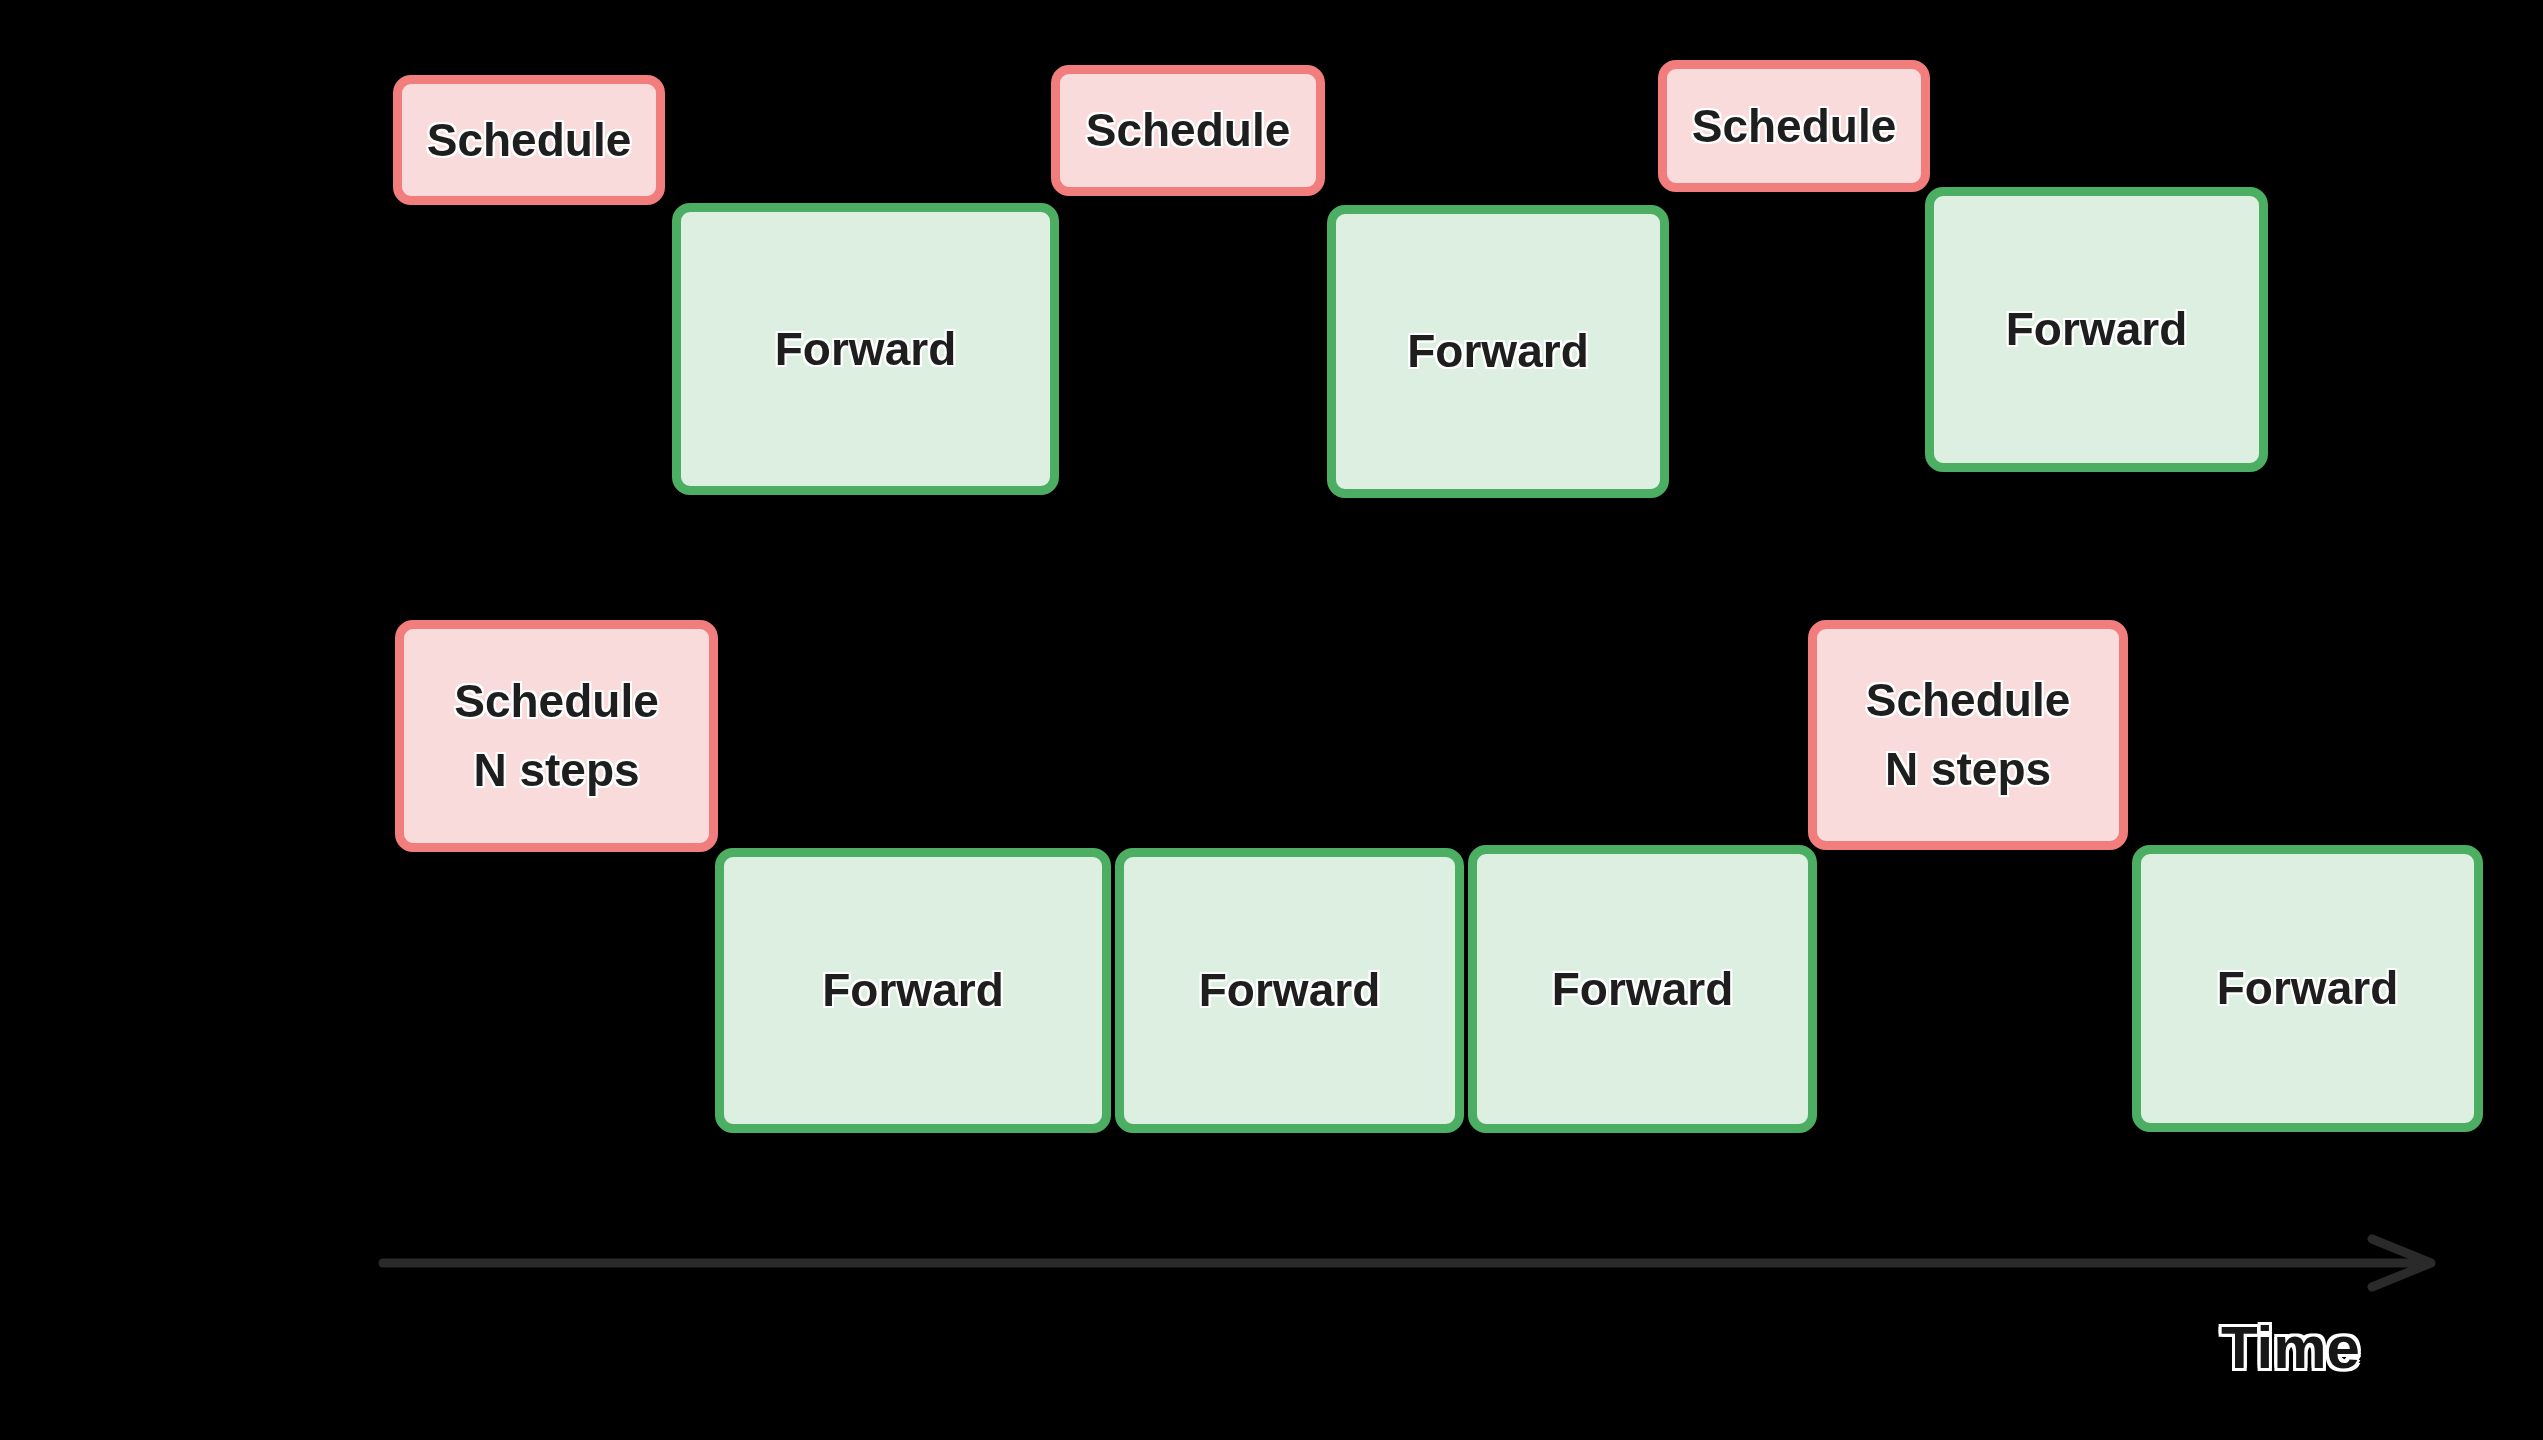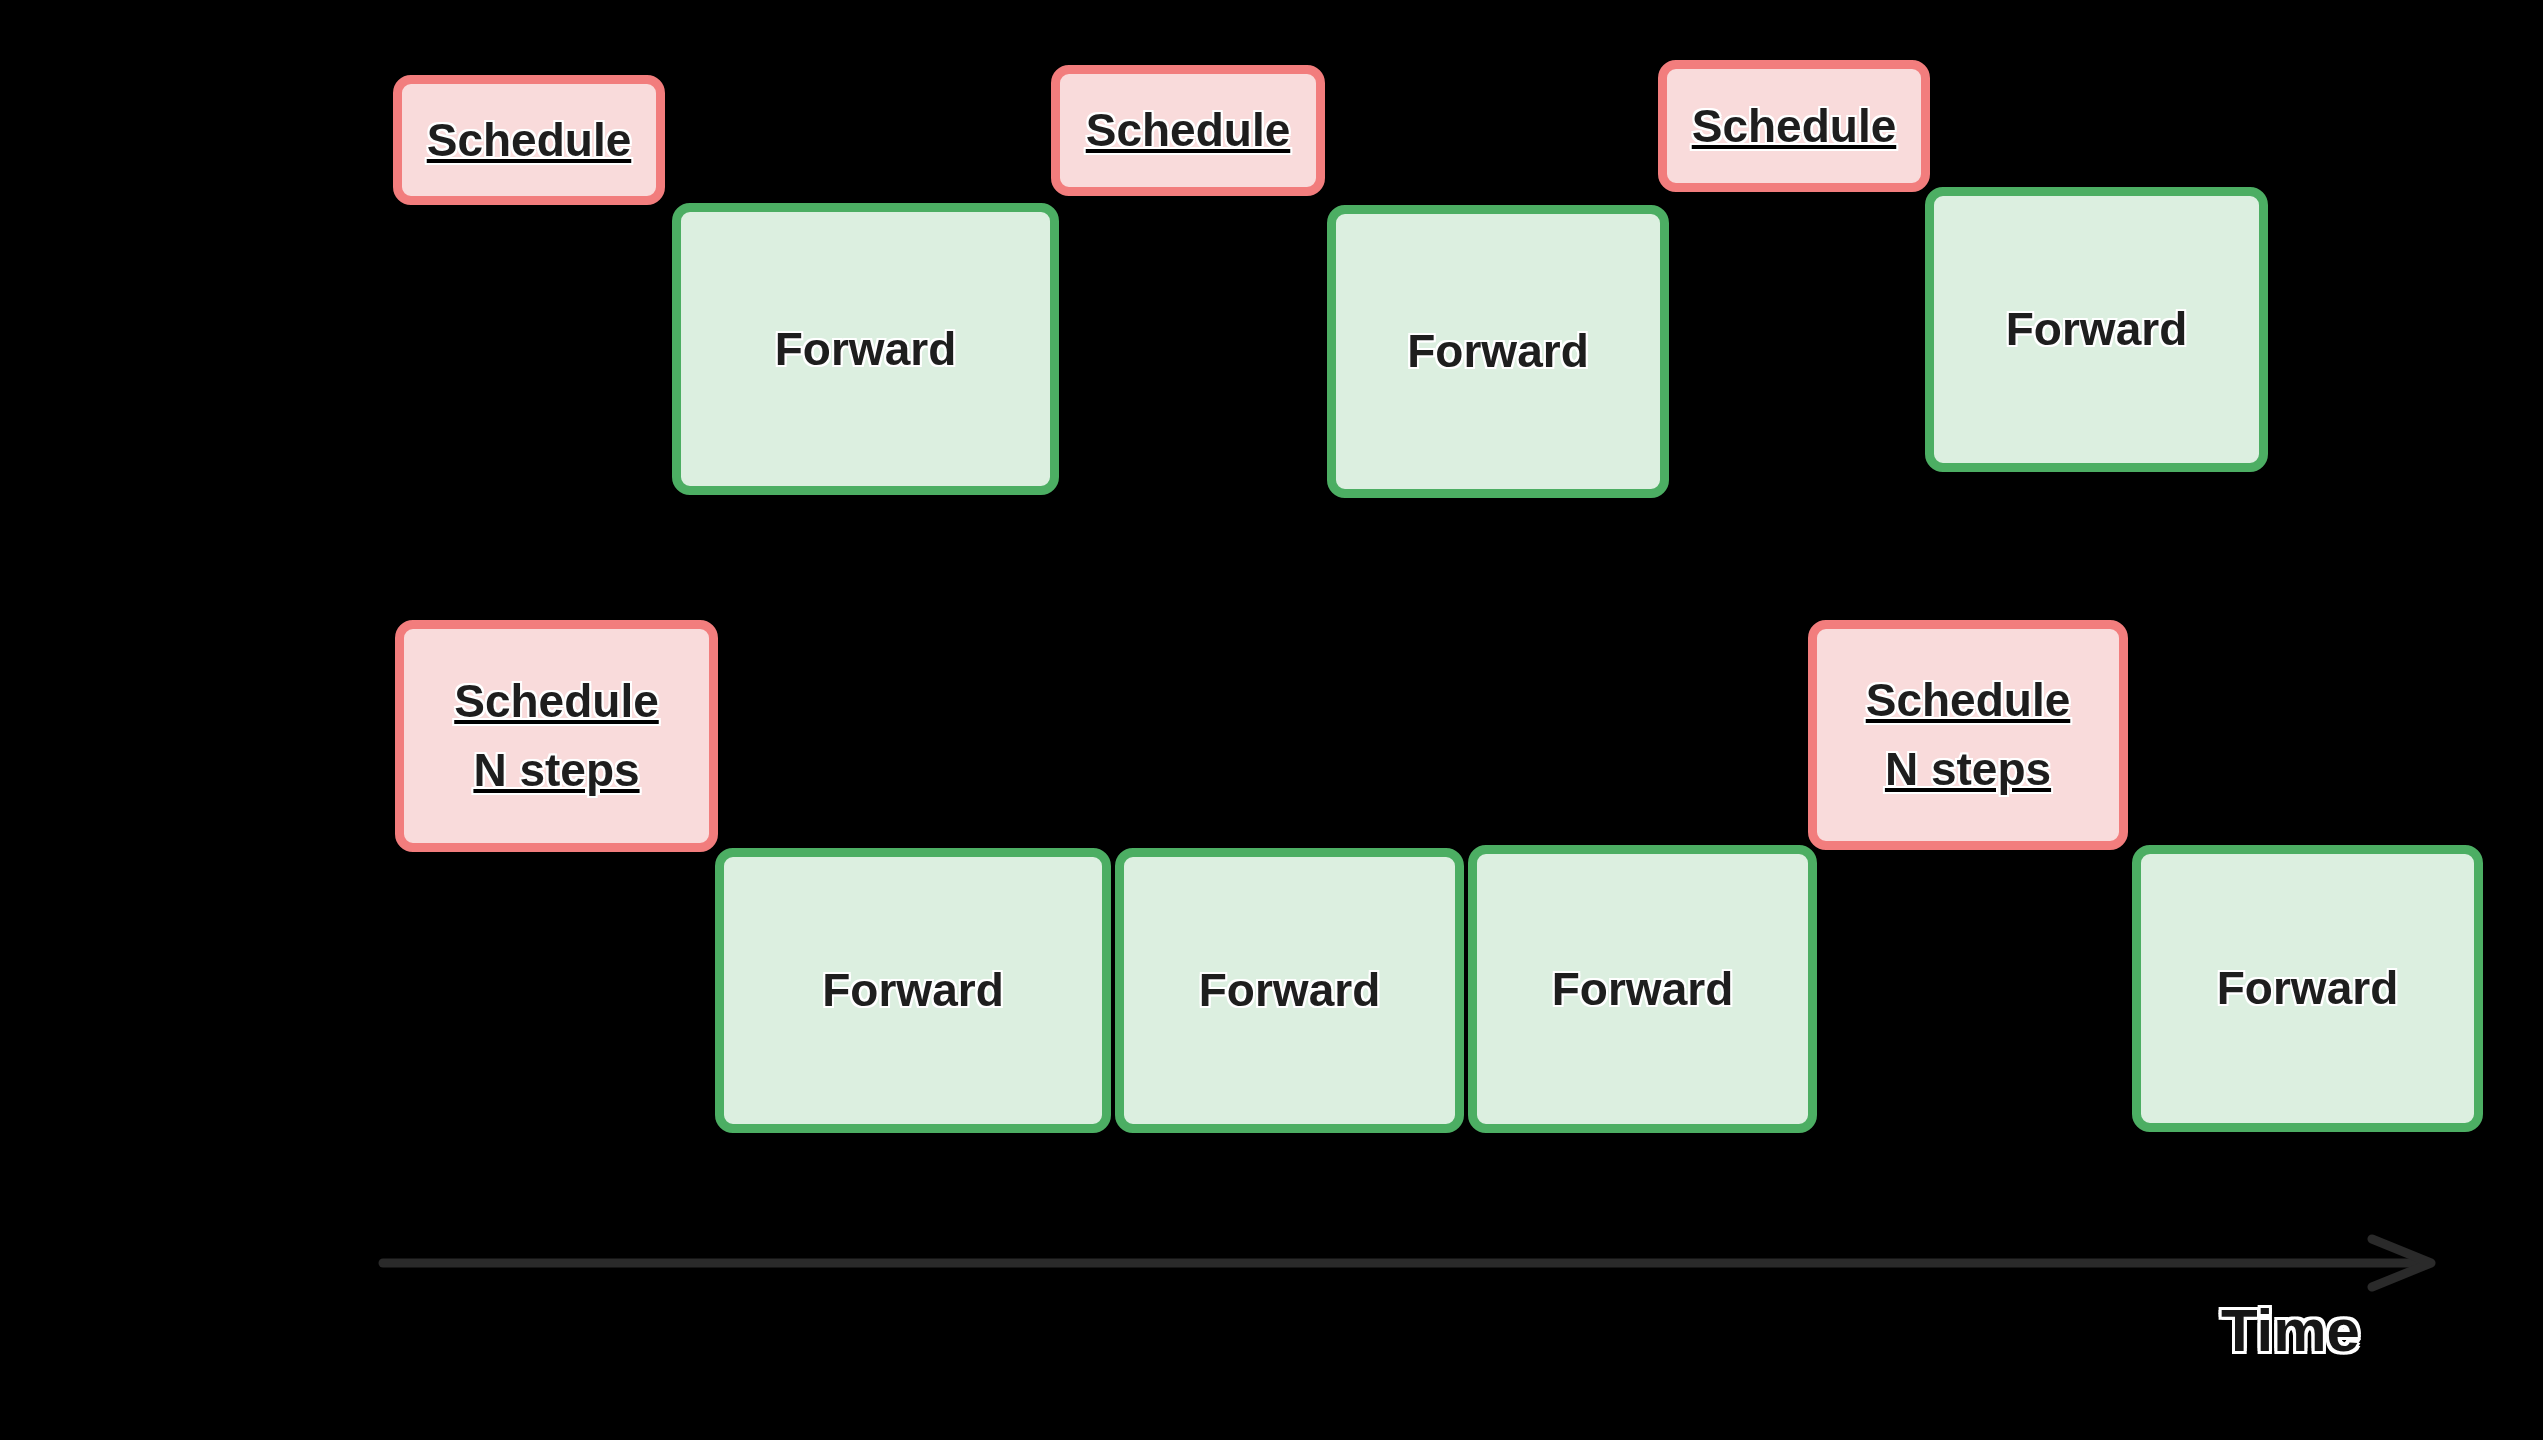--- a/index.html
+++ b/index.html
@@ -21,21 +21,20 @@
     align-items: center;
     justify-content: center;
     border-radius: 18px;
     box-sizing: border-box;
     text-align: center;
   }
   .box.schedule {
     background: var(--schedule-fill, #fadcdc);
     border: 9px solid var(--schedule-border, #f37e7e);
     z-index: 2;
-    text-decoration: underline;
   }
   .box.forward {
     background: var(--forward-fill, #dcefe0);
     border: 9px solid var(--forward-border, #4cae63);
     z-index: 1;
   }
   .box .box-label {
     font-size: 46px;
     font-weight: 700;
     color: var(--box-text, #1e1e1e);
@@ -53,21 +52,21 @@
     color: var(--label-text, #161616);
     text-align: center;
     z-index: 3;
     text-shadow:
       3px 0 0 var(--label-outline,#fff), -3px 0 0 var(--label-outline,#fff),
       0 3px 0 var(--label-outline,#fff), 0 -3px 0 var(--label-outline,#fff),
       3px 3px 0 var(--label-outline,#fff), -3px -3px 0 var(--label-outline,#fff),
       3px -3px 0 var(--label-outline,#fff), -3px 3px 0 var(--label-outline,#fff);
   }
   .row-label { font-size: 62px; }
-  .axis-label { font-size: 60px; }
+  .axis-label { font-size: 60px; margin-top: 17px; }
   svg.time-arrow {
     position: absolute;
     left: 0;
     top: 0;
     z-index: 0;
   }
 </style>
 </head>
 <body>
 

